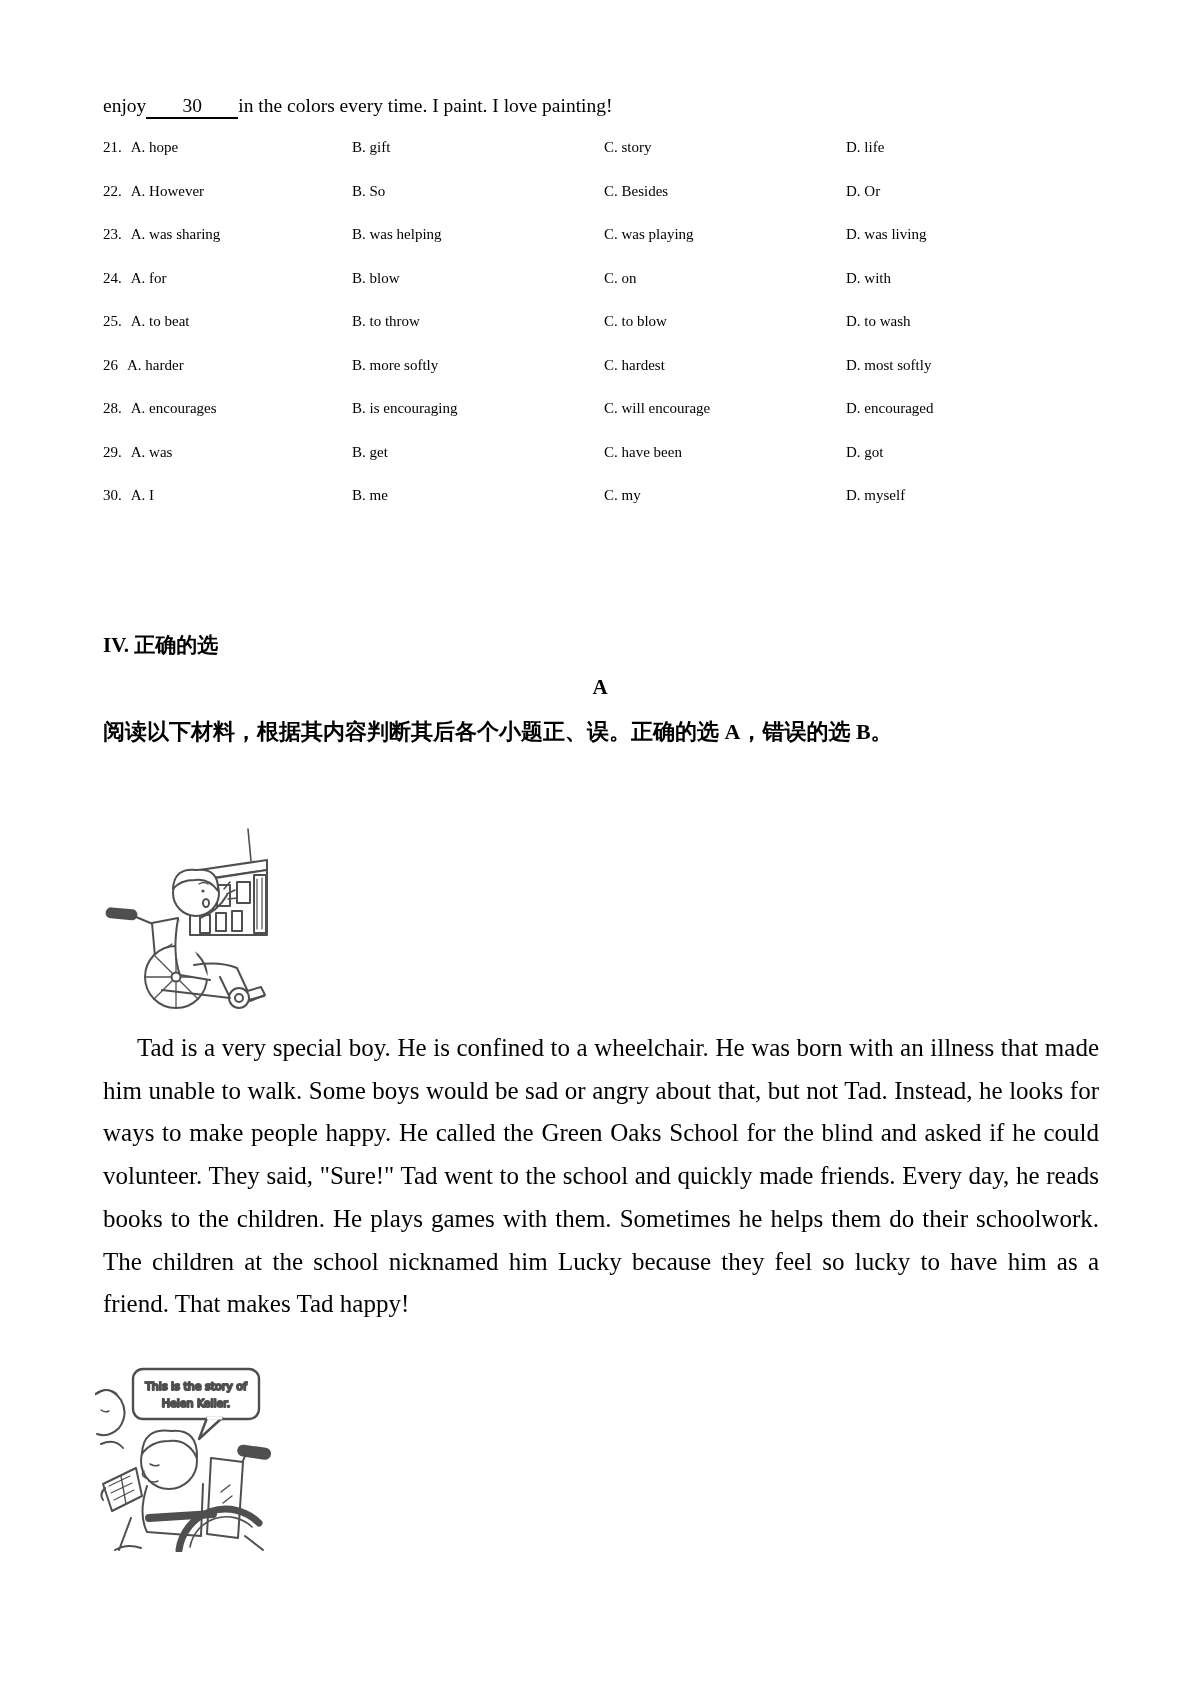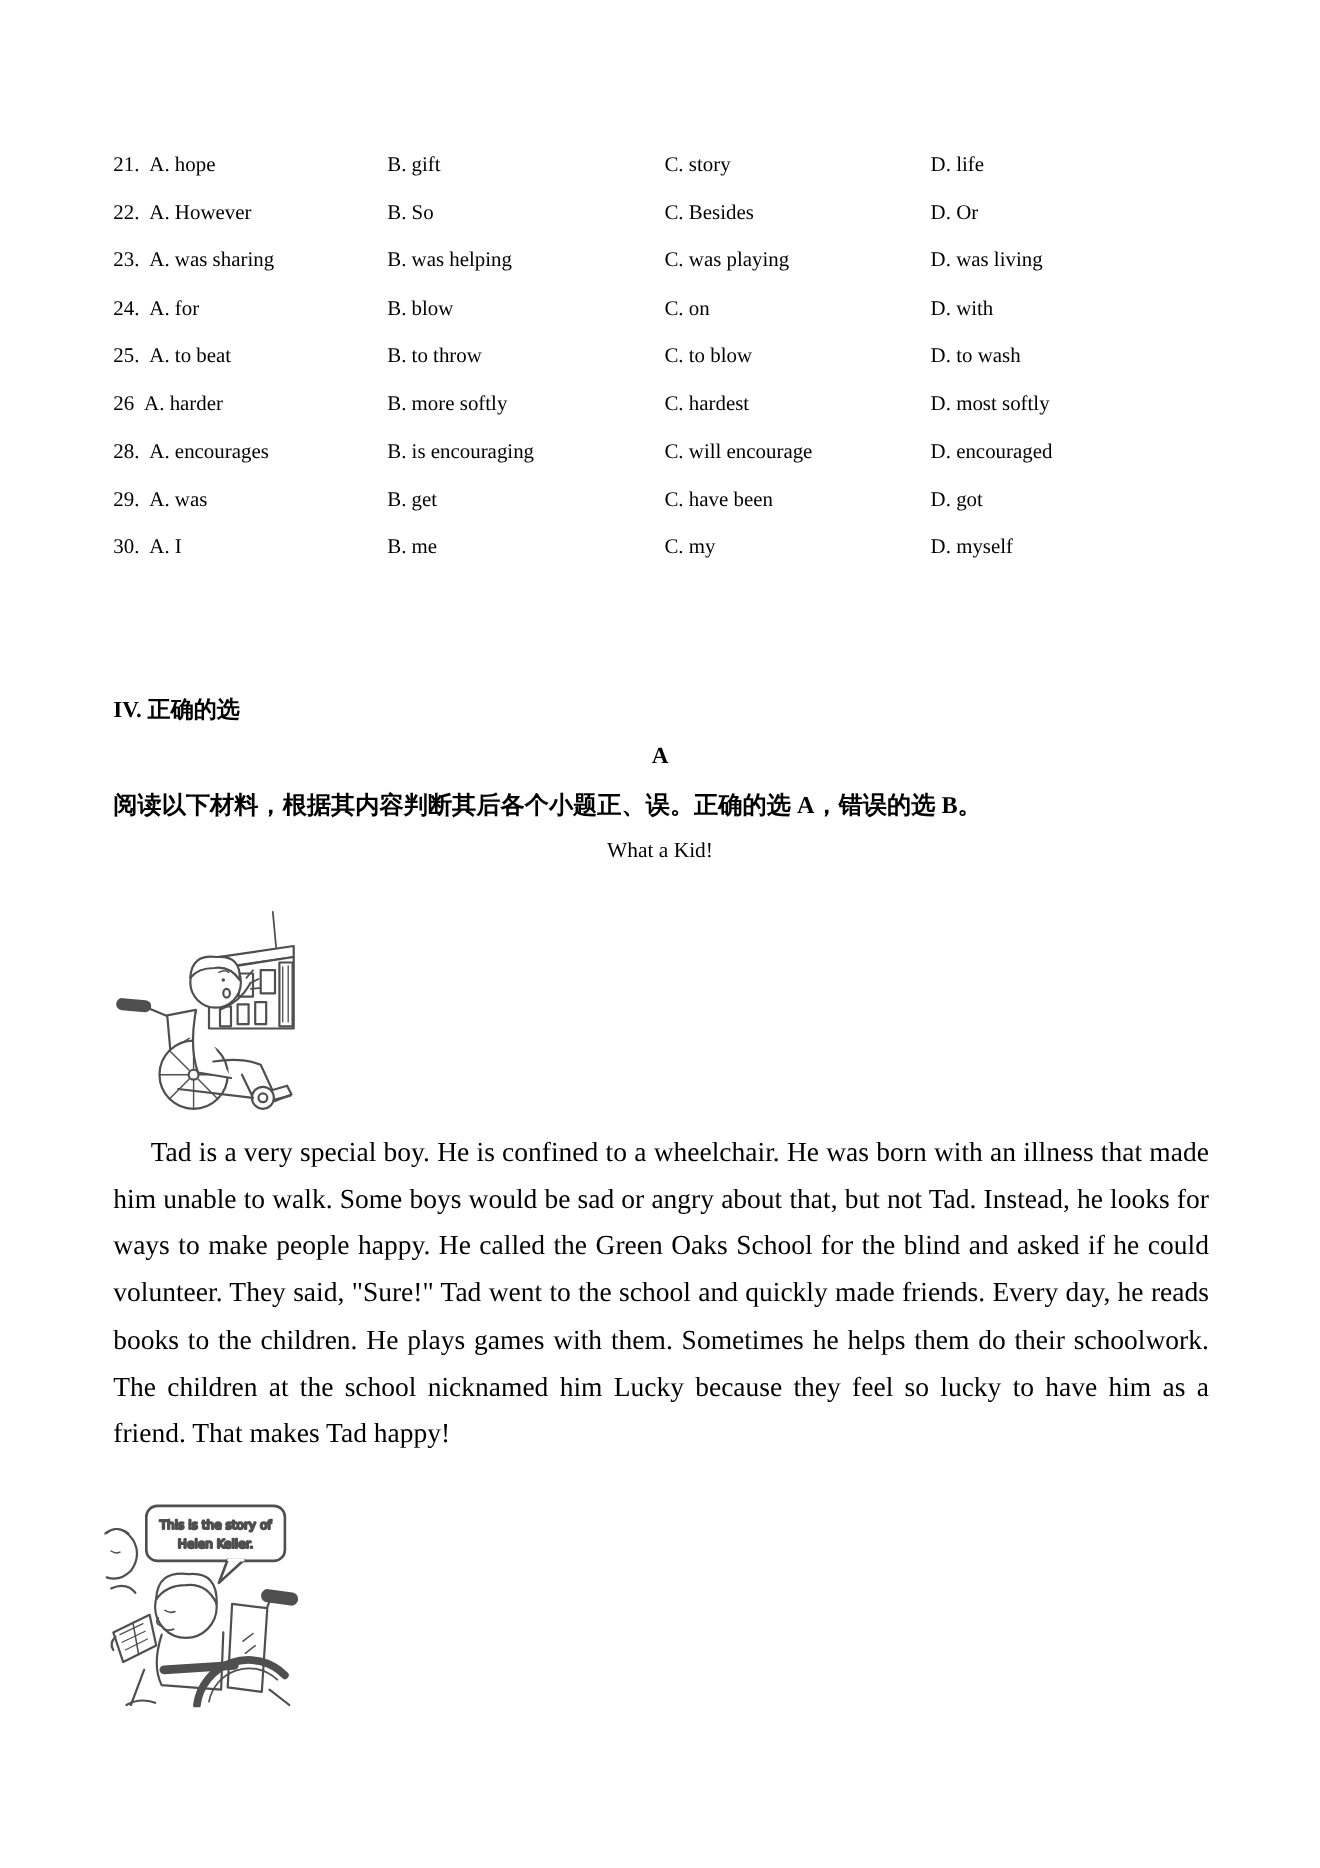--- a/index.html
+++ b/index.html
@@ -2,21 +2,21 @@
 <html><head>
 <meta charset="utf-8">
 <style>
   html,body{margin:0;padding:0;background:#ffffff;}
   body{width:1200px;height:1698px;position:relative;font-family:"Liberation Serif","DejaVu Serif",serif;color:#000;}
   .page{position:absolute;inset:0;background:#fff;overflow:hidden;}
 
   .intro{position:absolute;left:103px;top:93px;font-size:19.5px;line-height:26px;white-space:nowrap;}
   .blank{display:inline-block;min-width:92px;text-align:center;border-bottom:2px solid #000;line-height:22px;}
 
-  .questions{position:absolute;left:103px;top:139px;width:1010px;font-size:19px;}
+  .questions{position:absolute;left:103px;top:139px;width:1010px;font-size:15px;}
   .qrow{display:grid;grid-template-columns:249px 252px 242px auto;height:43.5px;white-space:nowrap;align-items:start;}
   .qrow .qnum{margin-right:9px;}
   .gap-before{margin-top:15px;}
 
   .sec-heading{position:absolute;left:103px;top:631px;font-size:21px;font-weight:bold;}
   .part-label{position:absolute;left:0;top:675px;width:1200px;text-align:center;font-size:21px;font-weight:bold;}
   .instruction{position:absolute;left:103px;top:717px;font-size:22px;font-weight:bold;white-space:nowrap;}
   .passage-title{position:absolute;left:0;top:763px;width:1200px;text-align:center;font-size:19.5px;}
 
   .illus1{position:absolute;left:100px;top:817px;}
@@ -24,20 +24,21 @@
 
   .passage{position:absolute;left:103px;top:1002px;width:996px;font-size:25px;line-height:42.7px;text-align:justify;text-indent:34px;}
 
   svg text.bubble{font-family:"DejaVu Sans",sans-serif;font-size:11px;fill:#3a3a3a;}
 </style>
 </head>
 <body>
 
 <div class="page">
 
+  <div class="intro"><span>enjoy</span><span class="blank">30</span><span>in the colors every time. I paint. I love painting!</span></div>
 
   <div class="questions">
 
     <div class="qrow">
       <span><span class="qnum">21.</span><span>A. hope</span></span>
       <span>B. gift</span>
       <span>C. story</span>
       <span>D. life</span>
     </div>
 
@@ -96,21 +97,20 @@
       <span>B. me</span>
       <span>C. my</span>
       <span>D. myself</span>
     </div>
 
   </div>
 
   <div class="sec-heading">IV. 正确的选</div>
   <div class="part-label">A</div>
   <div class="instruction">阅读以下材料，根据其内容判断其后各个小题正、误。正确的选 A，错误的选 B。</div>
-  <div class="passage-title">What a Kid!</div>
 
   <svg class="illus1" width="172" height="192" viewBox="0 0 172 192" aria-hidden="true">
     <g stroke="#4f4f4f" stroke-width="2" fill="none" stroke-linecap="round" stroke-linejoin="round">
 
       <path d="M148,12 L151,44" stroke-width="1.6"></path>
       <path d="M86,55 L167,43 L167,53 L86,65 Z" fill="#fff"></path>
       <path d="M90,65 L167,53 L167,118 L90,118 Z" fill="#fff"></path>
       <rect x="97" y="71" width="13" height="21" fill="#fff"></rect>
       <rect x="117" y="68" width="13" height="21" fill="#fff"></rect>
       <rect x="137" y="65" width="13" height="21" fill="#fff"></rect>

